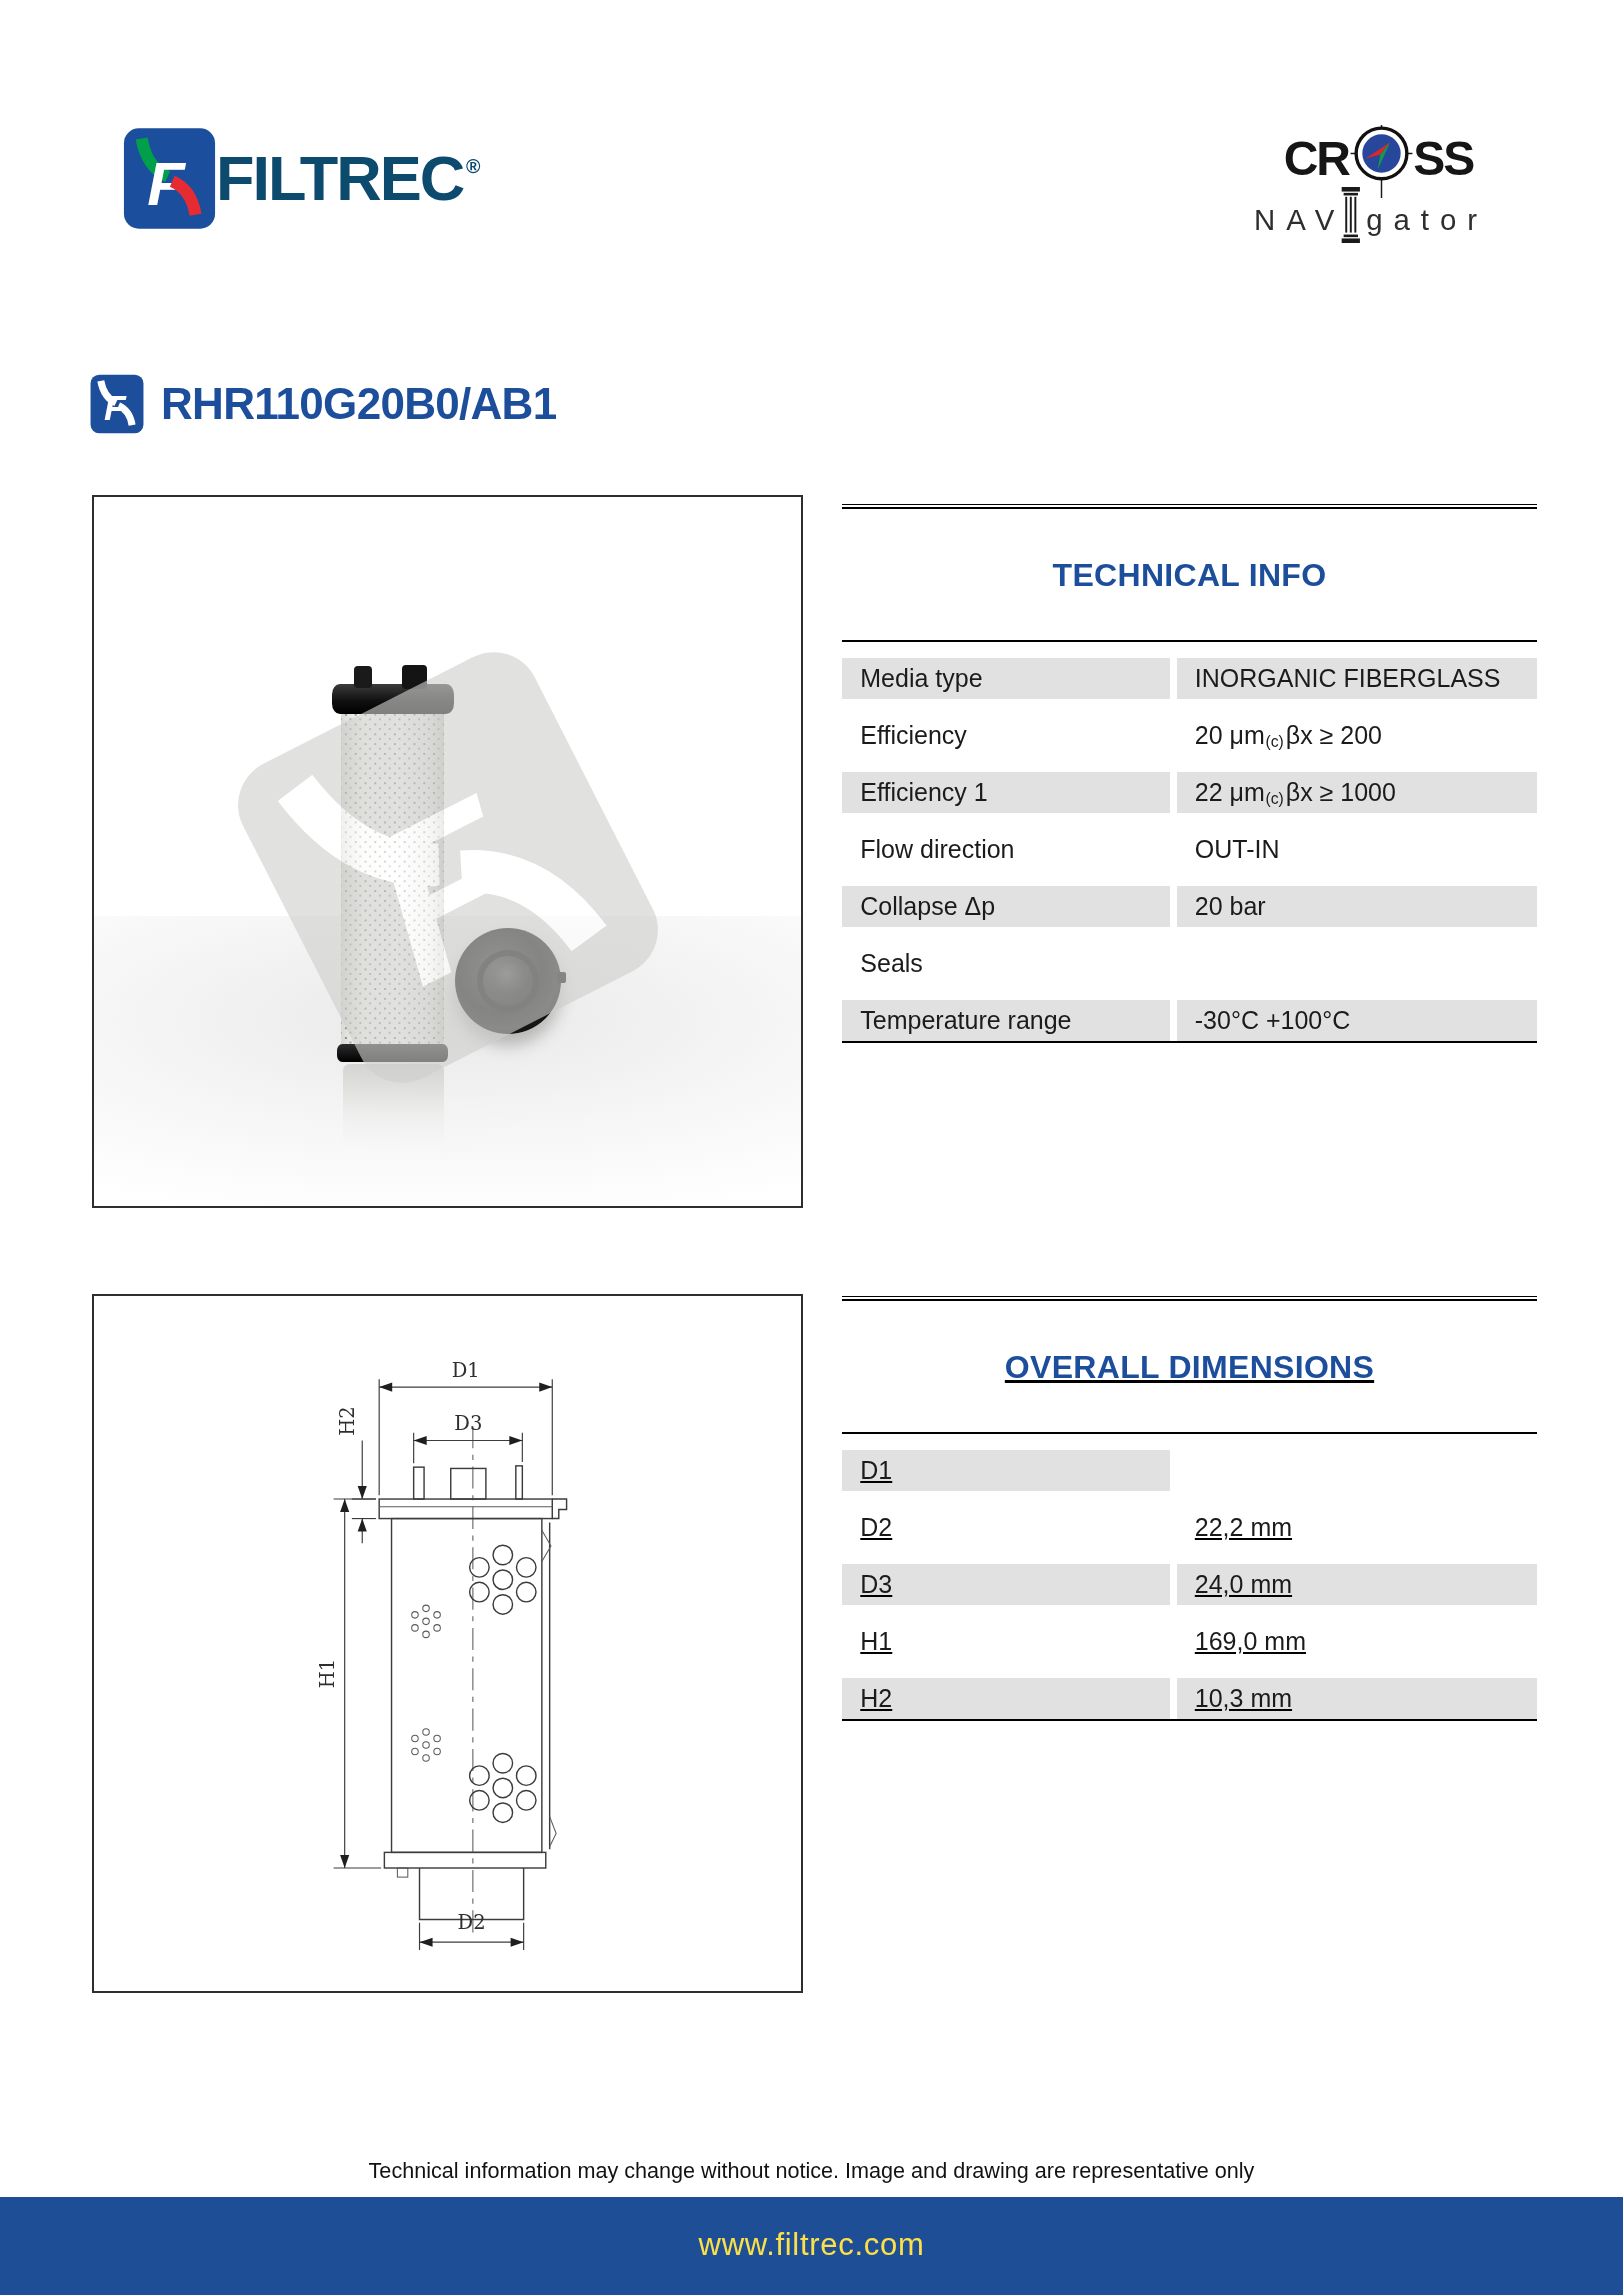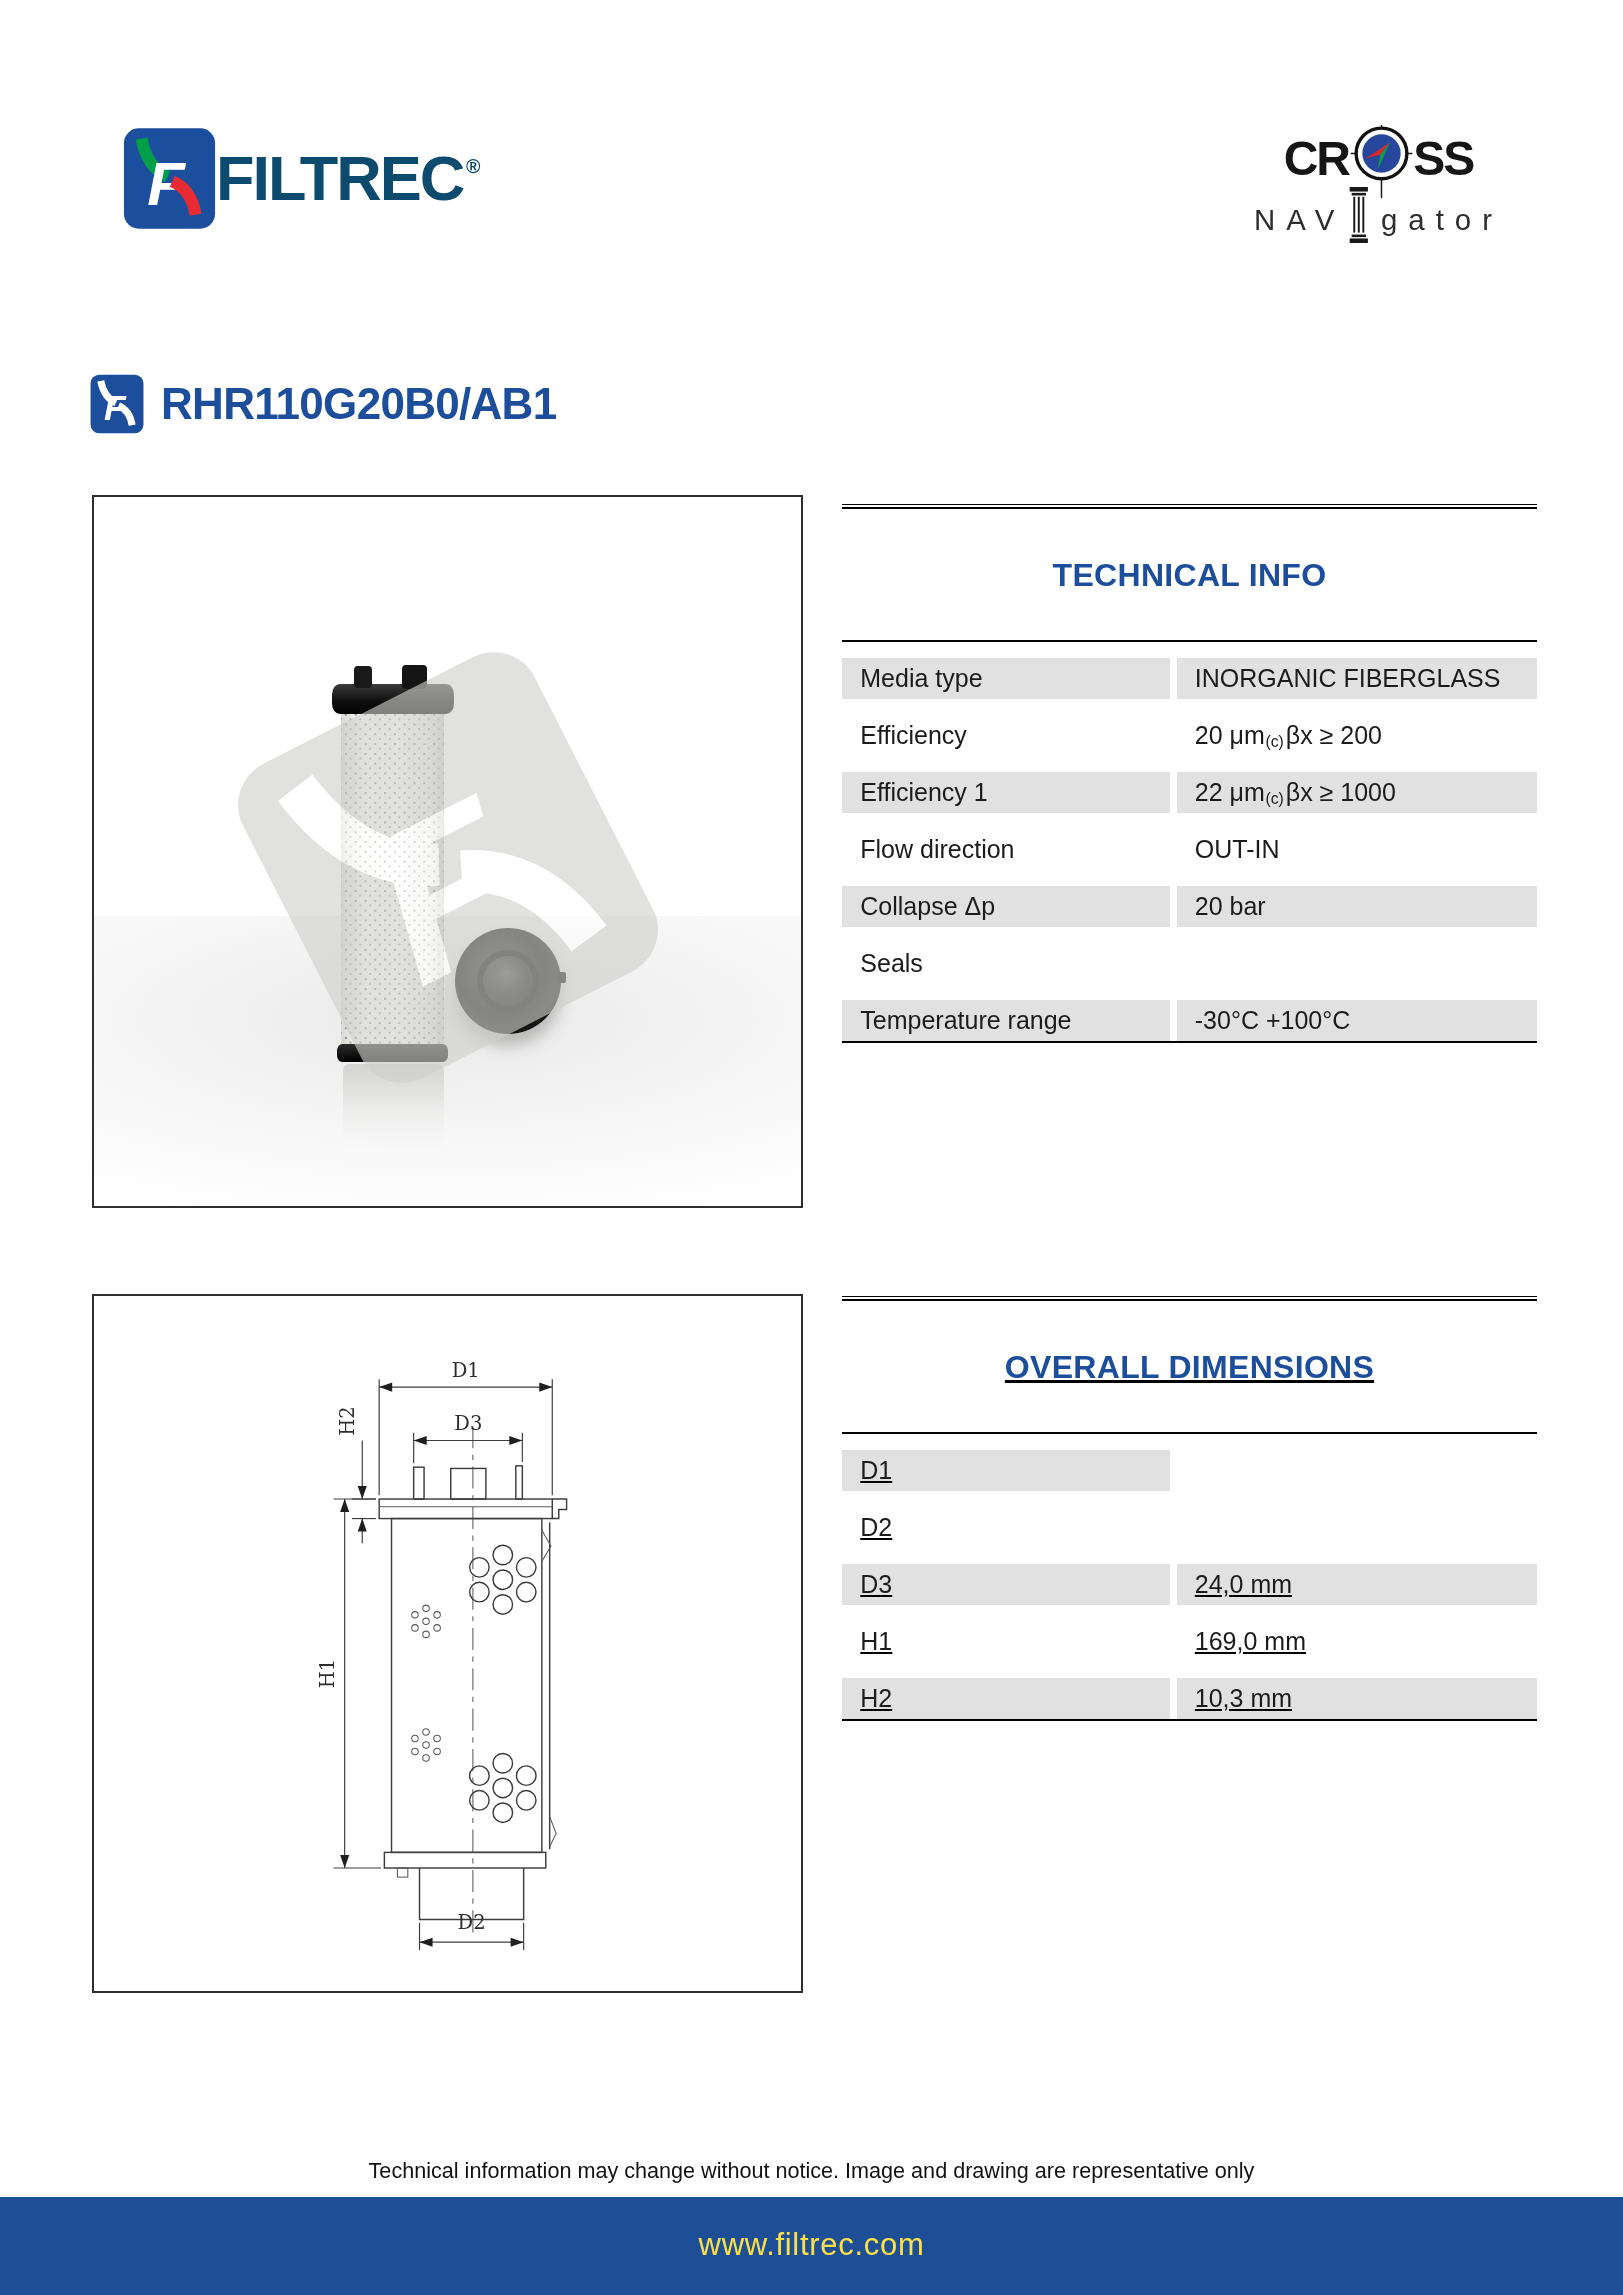--- a/index.html
+++ b/index.html
@@ -9,21 +9,21 @@
   }
   
   .logo-filtrec{position:absolute;left:123px;top:127px;display:flex;align-items:center;}
   .logo-filtrec .mark{width:93px;height:103px;}
   .wordmark{font-size:63px;font-weight:bold;color:#0c4a6e;letter-spacing:-2px;margin-left:0;line-height:1;}
   .wordmark sup{font-size:19.6px;font-weight:bold;position:relative;top:-5.2px;left:2.6px;}
   .logo-cross{position:absolute;left:1254px;top:122px;width:249px;}
   .cross-row1{display:flex;align-items:center;justify-content:center;color:#161616;
     font-size:48px;font-weight:900;letter-spacing:-2px;line-height:1;}
   .cross-row1 .compass{width:63px;height:73px;margin:0 0.7px;position:relative;top:2.6px;}
-  .cross-row2{display:flex;align-items:flex-end;justify-content:space-between;margin-top:-17px;
+  .cross-row2{display:flex;align-items:flex-end;justify-content:flex-start;margin-top:-17px;
     font-size:29.4px;font-weight:400;color:#2e2e2e;letter-spacing:11px;line-height:1;}
   .cross-row2 .column{width:19.6px;height:56px;position:relative;top:9.2px;margin:0 5.2px 0 -3.9px;}
   
   .product-title{position:absolute;left:90px;top:374px;display:flex;align-items:center;}
   .product-title .mark{width:54px;height:60px;}
   .product-code{font-size:44px;font-weight:bold;color:#1d4e9c;margin-left:17px;letter-spacing:-0.7px;}
   
   .frame{position:absolute;left:92px;width:711px;border:2px solid #2e2e2e;background:#fff;box-sizing:border-box;}
   .photo-box{top:495px;height:713px;overflow:hidden;}
   .drawing-box{top:1294px;height:699px;}
@@ -308,20 +308,21 @@
   <div class="sec sec2">
     <div class="rule"></div>
     <div class="sec-title">OVERALL DIMENSIONS</div>
     <div class="dtable">
 
       <div class="trow grey">
         <div class="tcell cell-label">D1</div>
       </div>
       <div class="trow">
         <div class="tcell cell-label">D2</div>
+        <div class="tcell cell-value">22,2 mm</div>
       </div>
       <div class="trow grey">
         <div class="tcell cell-label">D3</div>
         <div class="tcell cell-value">24,0 mm</div>
       </div>
       <div class="trow">
         <div class="tcell cell-label">H1</div>
         <div class="tcell cell-value">169,0 mm</div>
       </div>
       <div class="trow grey">

